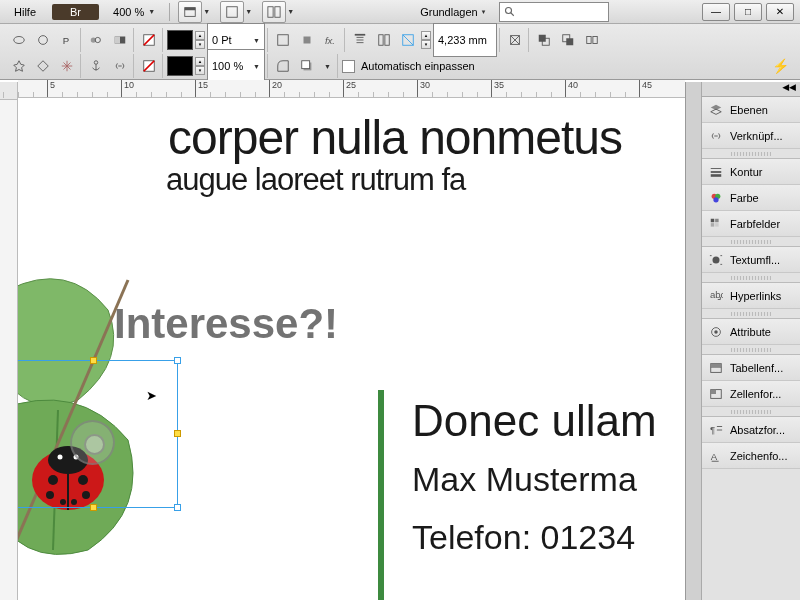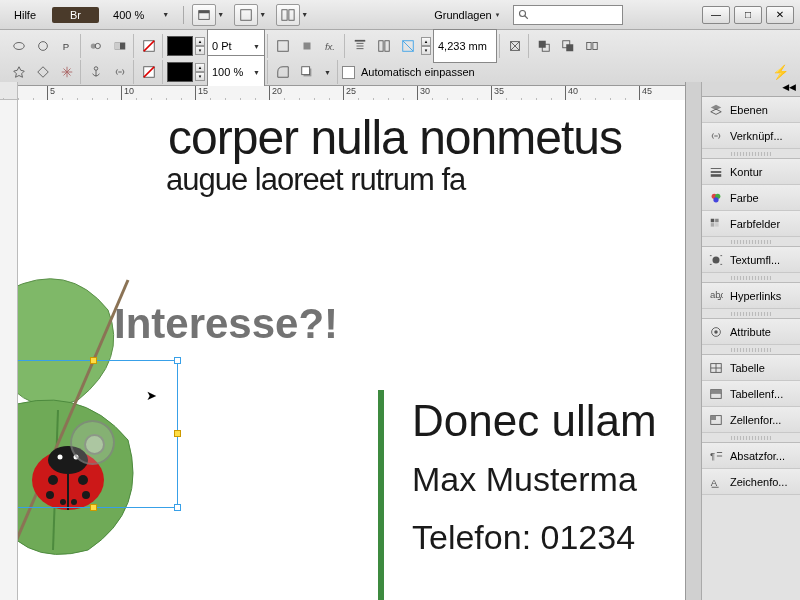--- a/index.html
+++ b/index.html
@@ -1,20 +1,20 @@
 <!DOCTYPE html>
 <html><head>
 <meta charset="utf-8">
 <style>
 *{margin:0;padding:0;box-sizing:border-box;font-family:Tahoma,Arial,sans-serif;font-size:11px;-webkit-user-select:none;user-select:none}
 body{width:800px;height:600px;background:#fff;overflow:hidden;position:relative}
-.topbar{height:30px;background:linear-gradient(#eee,#d8d8d8);border-bottom:1px solid #aaa;display:flex;align-items:center;padding:0 6px;gap:8px}
+.topbar{height:24px;background:linear-gradient(#eee,#d8d8d8);border-bottom:1px solid #aaa;display:flex;align-items:center;padding:0 6px;gap:8px}
 .btn-flat{padding:2px 8px;cursor:default}
 .br-badge{background:#4a3a2a;color:#fff;font-weight:normal;padding:2px 18px;border-radius:2px}
-.zoom{padding:2px 6px;display:flex;align-items:center;gap:18px}
+.zoom{padding:2px 6px;display:flex;align-items:center;gap:4px}
 .drop-arrow{font-size:7px;color:#333}
 .topbar-ico{width:24px;height:22px;background:linear-gradient(#fcfcfc,#e4e4e4);border:1px solid #999;border-radius:2px;display:flex;align-items:center;justify-content:center;position:relative}
 .topbar-ico svg{width:14px;height:14px}
 .topbar-group{display:flex;align-items:center;gap:2px}
 .workspace{display:flex;align-items:center;gap:4px;padding:2px 6px}
 .search{flex:0 0 110px;height:20px;background:#fff;border:1px solid #8a8a8a;display:flex;align-items:center;padding:0 4px}
 .search svg{width:12px;height:12px;fill:#666}
 .win-btns{margin-left:auto;display:flex;gap:4px}
 .win-btn{width:28px;height:18px;background:linear-gradient(#fafafa,#ddd);border:1px solid #888;border-radius:2px;display:flex;align-items:center;justify-content:center;font-size:10px}
 .ctrlbar{height:56px;background:linear-gradient(#eaeaea,#d8d8d8);border-bottom:1px solid #999;display:flex;padding:4px 6px;gap:2px;flex-wrap:wrap}
@@ -485,30 +485,20 @@
               <circle cx="8" cy="8" r="2" fill="#555"></circle>
             </svg>
           </span>
           <span>Attribute</span>
         </div>
         <div class="panel-grip"></div>
         <div class="panel-item">
           <span class="panel-ico">
             <svg viewBox="0 0 16 16">
               <rect x="2" y="3" width="12" height="10" fill="none" stroke="#555"></rect>
-              <line x1="2" y1="8" x2="14" y2="8" stroke="#555"></line>
-              <line x1="8" y1="3" x2="8" y2="13" stroke="#555"></line>
-            </svg>
-          </span>
-          <span>Tabelle</span>
-        </div>
-        <div class="panel-item">
-          <span class="panel-ico">
-            <svg viewBox="0 0 16 16">
-              <rect x="2" y="3" width="12" height="10" fill="none" stroke="#555"></rect>
               <line x1="2" y1="7" x2="14" y2="7" stroke="#555"></line>
               <rect x="2" y="3" width="12" height="4" fill="#888"></rect>
             </svg>
           </span>
           <span>Tabellenf...</span>
         </div>
         <div class="panel-item">
           <span class="panel-ico">
             <svg viewBox="0 0 16 16">
               <rect x="2" y="3" width="12" height="10" fill="none" stroke="#555"></rect>

